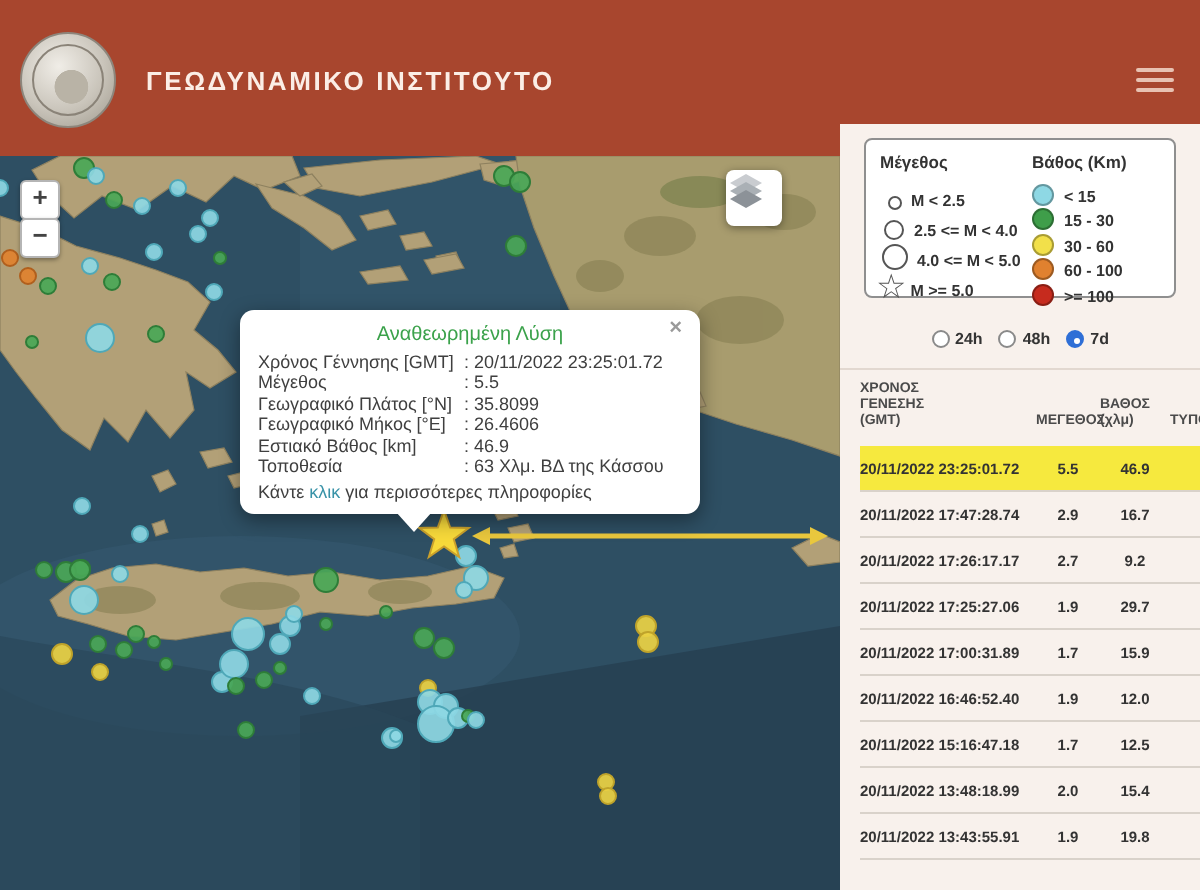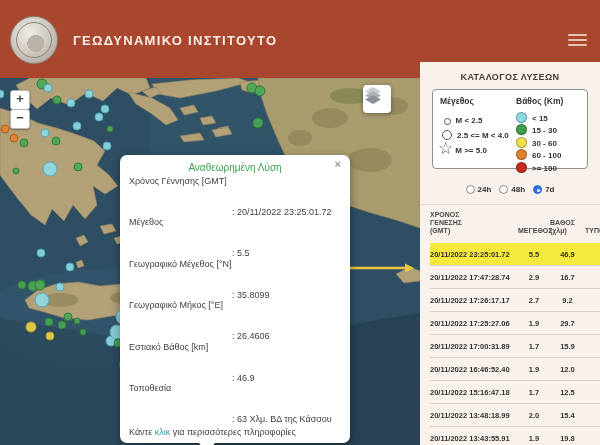--- a/index.html
+++ b/index.html
@@ -31,21 +31,21 @@
               border-radius:4px;box-shadow:0 1px 4px rgba(0,0,0,.4);z-index:5;
               display:flex;align-items:center;justify-content:center;cursor:pointer;}
 
   
   .popup{position:absolute;left:120px;top:77px;width:212px;background:#fff;border-radius:7px;
          box-shadow:0 3px 10px rgba(0,0,0,.4);padding:7px 9px 6px 9px;z-index:6;
          font-size:9px;color:#3f3f3f;}
   .popup-title{text-align:center;color:#3ba24b;font-size:10px;margin-bottom:3px;}
   .prow{display:flex;line-height:10.4px;}
   .plbl{width:103px;flex:none;}
-  .pval{flex:1;white-space:nowrap;margin-top:31px;}
+  .pval{flex:1;white-space:nowrap;}
   .pfoot{margin-top:3px;line-height:10px;}
   .plink{color:#3a93a8;cursor:pointer;}
   .pclose{position:absolute;top:3px;right:9px;color:#9a9a9a;font-size:11px;font-weight:bold;cursor:pointer;}
   .ptr{position:absolute;bottom:-9px;left:78px;width:0;height:0;
        border-left:9px solid transparent;border-right:9px solid transparent;border-top:10px solid #fff;}
 
   
   .panel{position:absolute;left:420px;top:62px;width:180px;height:383px;background:#f8f1ec;overflow:hidden;}
   .panel-title{text-align:center;font-size:9px;font-weight:bold;color:#4a3b33;letter-spacing:.4px;margin-top:10px;}
   .legend{margin:7px 12px 0 12px;background:#fff;border:1px solid #8f8f8f;border-radius:4px;
@@ -236,21 +236,21 @@
     <div id="popup-rows">
         <div class="prow">
           <span class="plbl">Χρόνος Γέννησης [GMT]</span>
           <span class="pval">: 20/11/2022 23:25:01.72</span>
         </div>
         <div class="prow">
           <span class="plbl">Μέγεθος</span>
           <span class="pval">: 5.5</span>
         </div>
         <div class="prow">
-          <span class="plbl">Γεωγραφικό Μέγεθος [°N]</span>
+          <span class="plbl">Γεωγραφικό Πλάτος [°N]</span>
           <span class="pval">: 35.8099</span>
         </div>
         <div class="prow">
           <span class="plbl">Γεωγραφικό Μήκος [°E]</span>
           <span class="pval">: 26.4606</span>
         </div>
         <div class="prow">
           <span class="plbl">Εστιακό Βάθος [km]</span>
           <span class="pval">: 46.9</span>
         </div>
@@ -258,33 +258,36 @@
           <span class="plbl">Τοποθεσία</span>
           <span class="pval">: 63 Χλμ. ΒΔ της Κάσσου</span>
         </div>
       </div>
     <div class="pfoot"><span>Κάντε </span><span class="plink">κλικ</span><span> για περισσότερες πληροφορίες</span></div>
     <div class="ptr"></div>
   </div>
 </div>
 
 <div class="panel">
-  <div class="panel-title">ΚΑΤΑΛΟΓΟΣ ΛΥΣΕΩΝ</div>
 
   <div class="legend">
     <div class="lcol">
       <div class="ltitle">Μέγεθος</div>
       <div id="mag-items">
           <div class="litem">
             <span class="mcirc" style="width: 7px; height: 7px; margin-left: 3.5px;"></span>
             <span class="llabel">M &lt; 2.5</span>
           </div>
           <div class="litem">
             <span class="mcirc" style="width: 10px; height: 10px; margin-left: 2px;"></span>
             <span class="llabel">2.5 &lt;= M &lt; 4.0</span>
+          </div>
+          <div class="litem">
+            <span class="mcirc" style="width: 13px; height: 13px; margin-left: 0.5px;"></span>
+            <span class="llabel">4.0 &lt;= M &lt; 5.0</span>
           </div>
           <div class="litem">
             <span class="mstar">☆</span>
             <span class="llabel">M &gt;= 5.0</span>
           </div>
         </div>
     </div>
     <div class="lcol-r">
       <div class="ltitle">Βάθος (Km)</div>
       <div id="depth-items">

